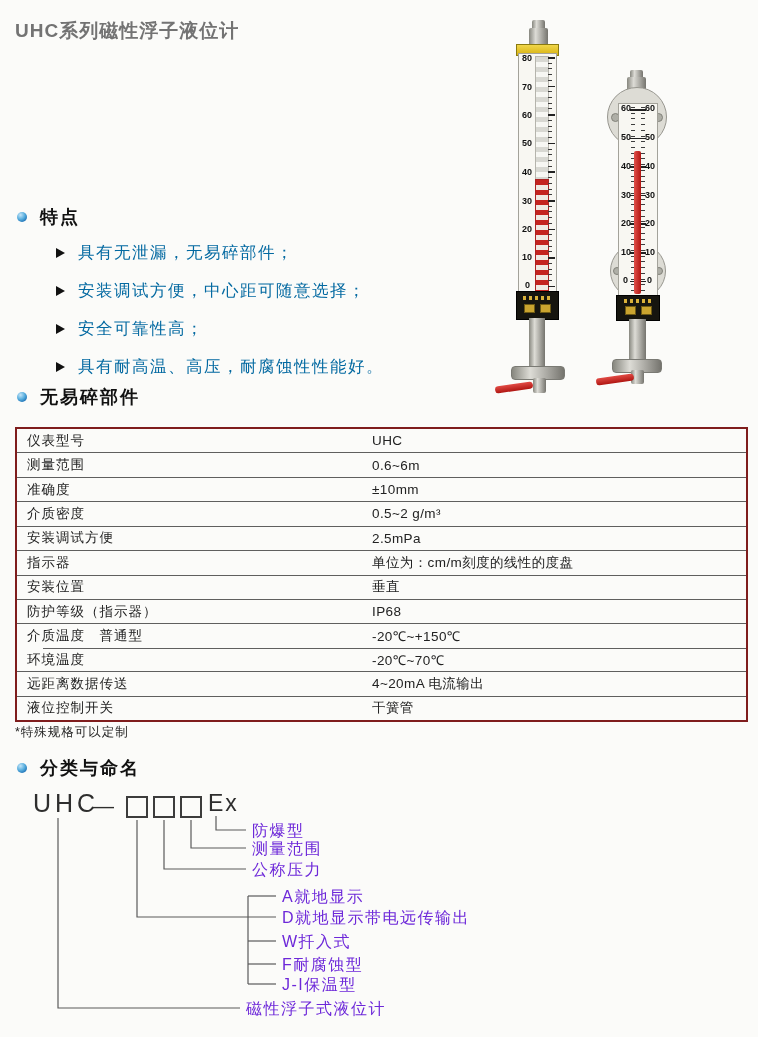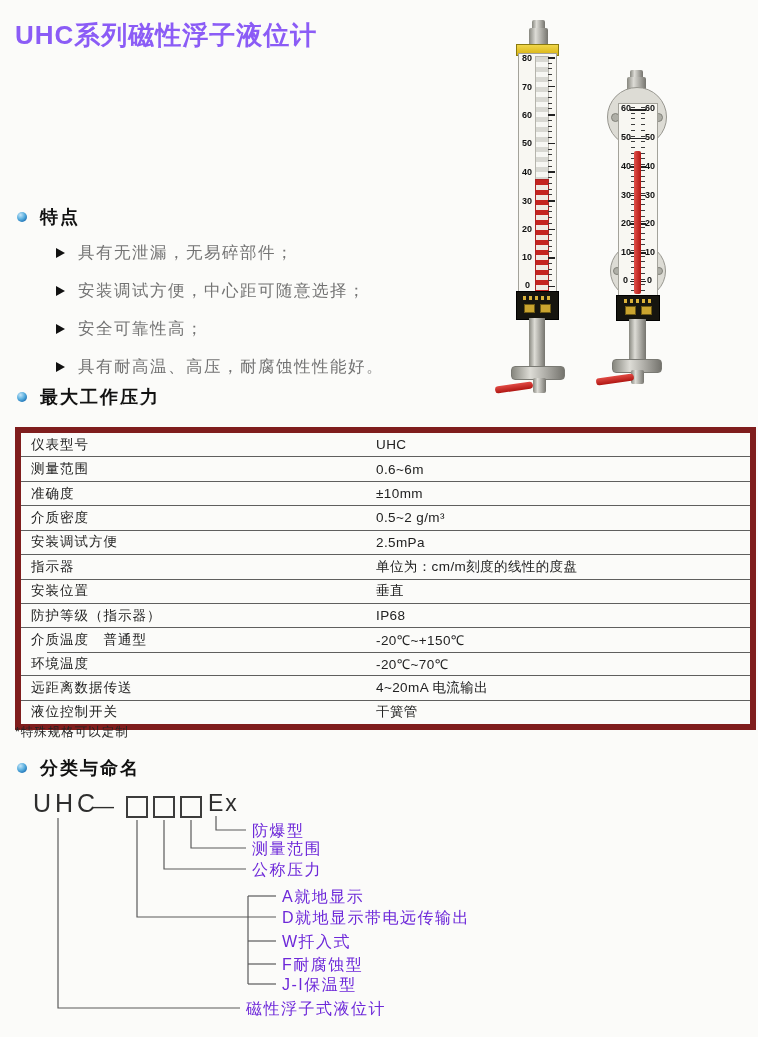--- a/index.html
+++ b/index.html
@@ -1,37 +1,37 @@
 <!DOCTYPE html>
 <html><head>
 <meta charset="utf-8">
 <style>
   html,body{margin:0;padding:0;background:#ffffff;}
   body{width:758px;height:1037px;position:relative;overflow:hidden;
        font-family:"Liberation Sans",sans-serif;color:#222;}
   .page{position:absolute;inset:0;background:#fbfbf9;}
 
   
-  .title{position:absolute;left:15px;top:18px;font-size:26px;font-weight:bold;
-         color:#8b5cf6;letter-spacing:1px;}
+  .title{position:absolute;left:15px;top:18px;font-size:19px;font-weight:bold;
+         color:#737373;letter-spacing:1px;}
   .intro{position:absolute;left:15px;top:56px;width:466px;font-size:18px;
          line-height:34px;letter-spacing:2.2px;text-align:justify;
          text-indent:2em;color:#1c1c1c;}
   .sec-head{position:absolute;font-size:18px;font-weight:bold;color:#111;
             letter-spacing:2px;}
   .sphere{position:absolute;width:10px;height:10px;border-radius:50%;
           background:radial-gradient(circle at 35% 30%,#c3e4f8,#58aede 45%,#1c6fb4 80%,#0d4d88);}
-  .feat-item{position:absolute;left:78px;font-size:16.5px;color:#737373;letter-spacing:1.5px;}
+  .feat-item{position:absolute;left:78px;font-size:16.5px;color:#0369a1;letter-spacing:1.5px;}
   .tri{position:absolute;left:56px;width:0;height:0;border-left:9px solid #111;
        border-top:5.5px solid transparent;border-bottom:5.5px solid transparent;}
   .footnote{position:absolute;left:15px;top:724px;font-size:12.5px;color:#222;letter-spacing:1px;}
 
   
   .ptable{position:absolute;left:15px;top:427px;width:729px;height:291px;
-          border:6px solid #7f1d1d;display:flex;flex-direction:column;background:transparent;}
+          border:2px solid #7f1d1d;display:flex;flex-direction:column;background:transparent;}
   .prow{flex:1;position:relative;border-bottom:1px solid #5f5f5f;display:flex;align-items:center;}
   .prow:last-child{border-bottom:none;}
   .prow.no-border{border-bottom:none;}
   .inset-line{position:absolute;left:26px;right:0;bottom:-1px;height:1px;background:#5f5f5f;}
   .plabel{padding-left:10px;font-size:13.5px;color:#222;letter-spacing:1px;white-space:pre;}
   .plabel.sub{padding-left:74px;}
   .pvalue{position:absolute;left:355px;font-size:13.5px;color:#222;letter-spacing:.4px;}
 
   
   .model-part{position:absolute;color:#2e2e2e;}
@@ -69,21 +69,21 @@
   <span class="tri" style="top:248px"></span>
   <div class="feat-item" style="top:242px">具有无泄漏，无易碎部件；</div>
   <span class="tri" style="top:286px"></span>
   <div class="feat-item" style="top:280px">安装调试方便，中心距可随意选择；</div>
   <span class="tri" style="top:324px"></span>
   <div class="feat-item" style="top:318px">安全可靠性高；</div>
   <span class="tri" style="top:362px"></span>
   <div class="feat-item" style="top:356px">具有耐高温、高压，耐腐蚀性性能好。</div>
 
   <span class="sphere" style="left:17px;top:392px"></span>
-  <div class="sec-head" style="left:40px;top:385px">最大工作压力</div>
+  <div class="sec-head" style="left:40px;top:385px">无易碎部件</div>
 
   <div class="ptable">
     <div class="prow">
         <span class="plabel">仪表型号</span>
         <span class="pvalue">UHC</span>
       </div>
     <div class="prow">
         <span class="plabel">测量范围</span>
         <span class="pvalue">0.6~6m</span>
       </div>

